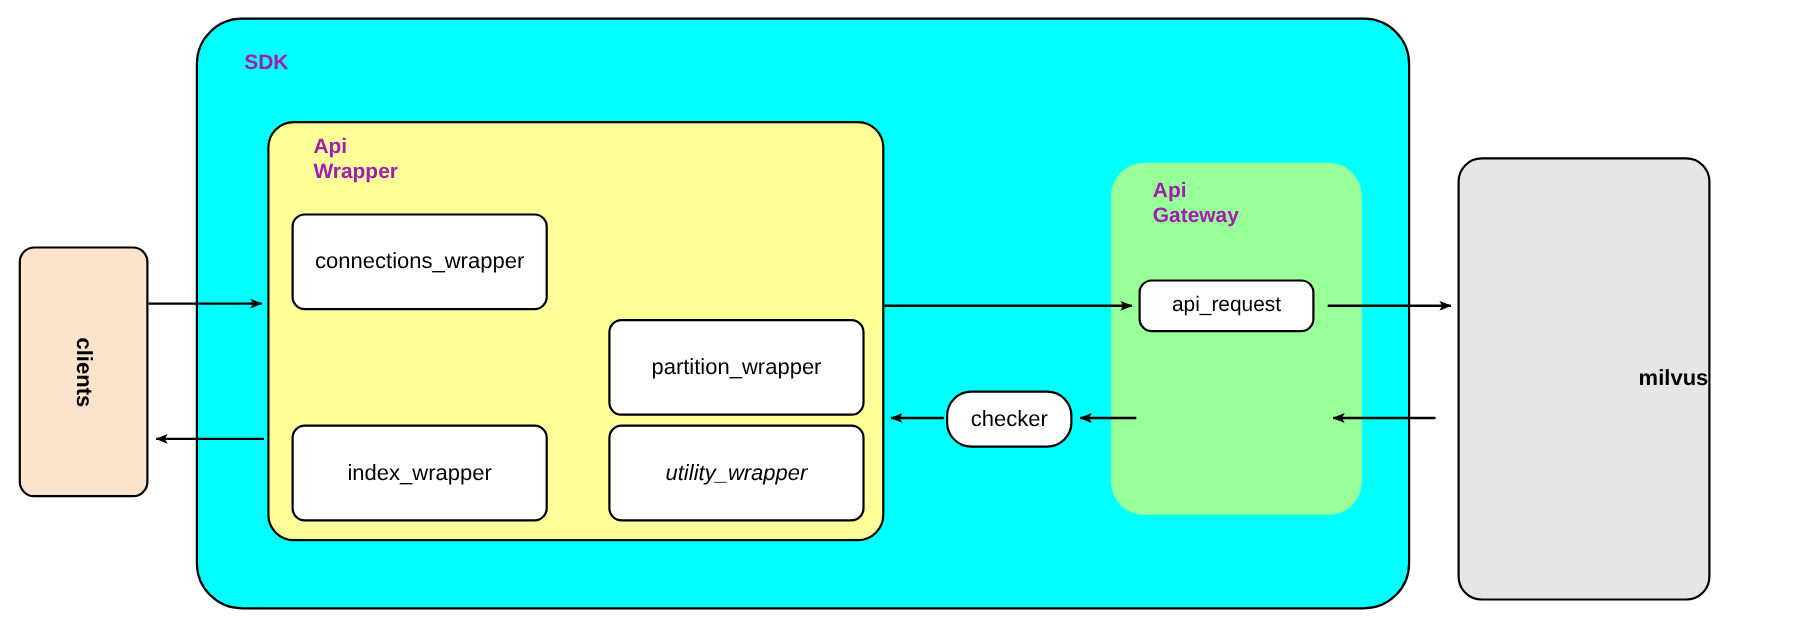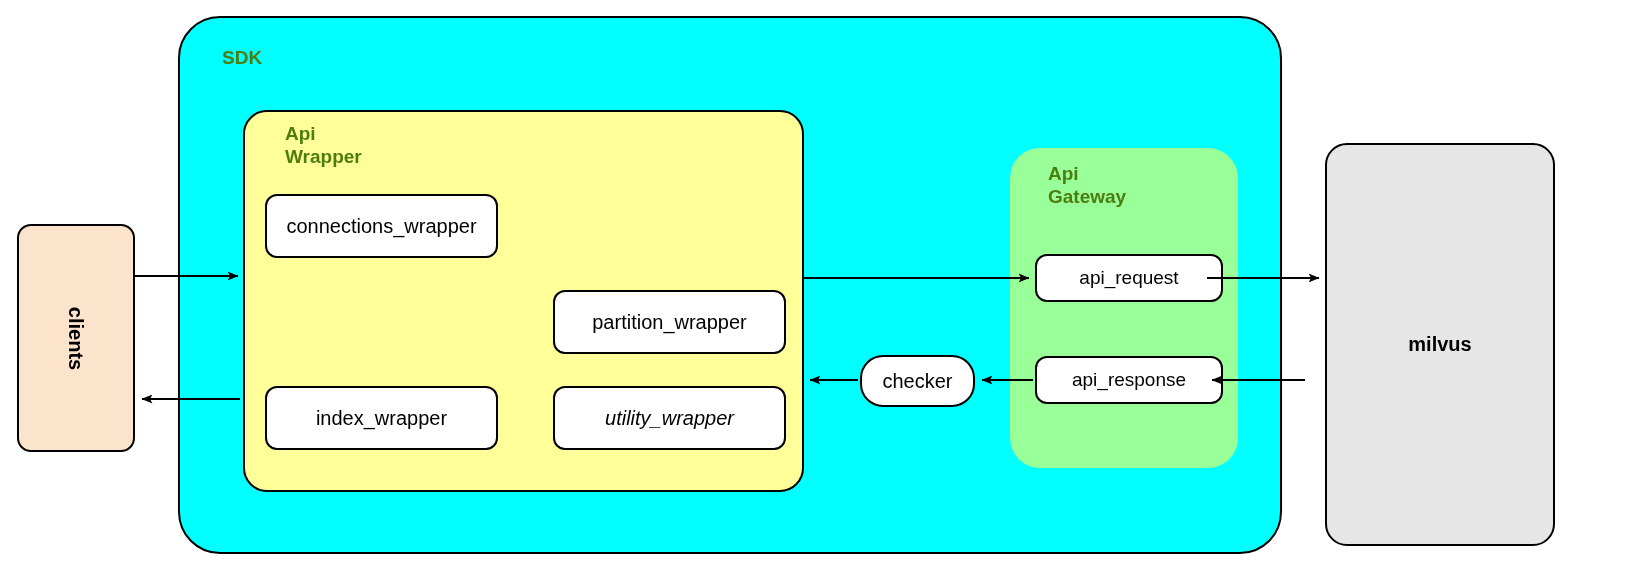--- a/index.html
+++ b/index.html
@@ -53,36 +53,36 @@
     border-radius: 30px;
     display: block;
   }
 
   
   .container-title {
     position: absolute;
     font-weight: bold;
     font-size: 19px;
     line-height: 1.22;
-    color: #4d7c0f;
+    color: #a21caf;
     white-space: pre-line;
   }
   #sdk-title { left: 42px; top: 28px; }
   #api-wrapper-title { left: 40px; top: 10px; }
   #api-gateway-title { left: 38px; top: 14px; }
 
   
   .leaf-box {
     background: #ffffff;
     border-radius: 12px;
     font-size: 20px;
     text-align: center;
   }
-  .wrapper-box { width: 233px; height: 64px; }
-  .gw-box { width: 188px; height: 48px; font-size: 19px; }
+  .wrapper-box { width: 233px; height: 88px; }
+  .gw-box { width: 160px; height: 48px; font-size: 19px; }
 
   #box-connections  { left: 265px; top: 194px; }
   #box-collections  { left: 553px; top: 194px; }
   #box-schema       { left: 265px; top: 290px; }
   #box-partition    { left: 553px; top: 290px; }
   #box-index        { left: 265px; top: 386px; }
   #box-utility      { left: 553px; top: 386px; font-style: italic; }
 
   #box-api-request  { left: 1035px; top: 254px; }
   #box-api-response { left: 1035px; top: 356px; }
@@ -107,20 +107,21 @@
     white-space: nowrap;
   }
 
   #box-milvus {
     left: 1325px; top: 143px;
     width: 230px; height: 403px;
     background: #e6e6e6;
     border-radius: 22px;
     font-weight: bold;
     font-size: 20px;
+    justify-content: flex-end;
   }
 
   #arrow-layer {
     position: absolute;
     left: 0; top: 0;
     width: 1634px; height: 574px;
     pointer-events: none;
   }
 </style>
 </head>
@@ -158,23 +159,20 @@
   <div class="box leaf-box wrapper-box" id="box-utility">
     <span>utility_wrapper</span>
   </div>
 
   <div class="box leaf-box" id="box-checker">
     <span>checker</span>
   </div>
 
   <div class="box leaf-box gw-box" id="box-api-request">
     <span>api_request</span>
-  </div>
-  <div class="box leaf-box gw-box" id="box-api-response">
-    <span>api_response</span>
   </div>
 
   <div class="box" id="box-milvus">
     <span>milvus</span>
   </div>
 
   <svg id="arrow-layer" viewBox="0 0 1634 574">
     <defs>
       <marker id="arrowhead" markerWidth="11" markerHeight="9" refX="10.5" refY="4.5" orient="auto" markerUnits="userSpaceOnUse">
         <path d="M0,0 L11,4.5 L0,9 L2.6,4.5 Z" fill="#000000"></path>

